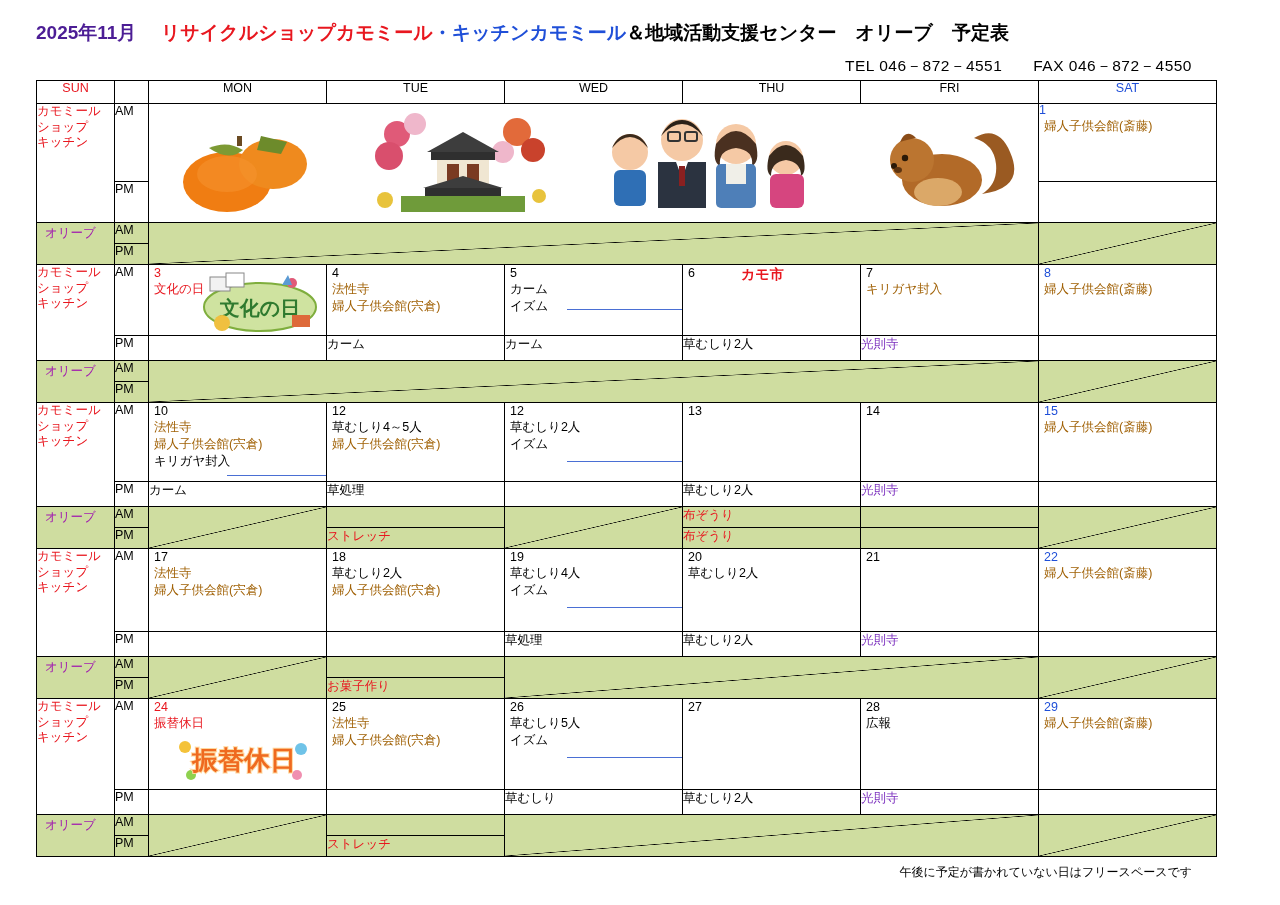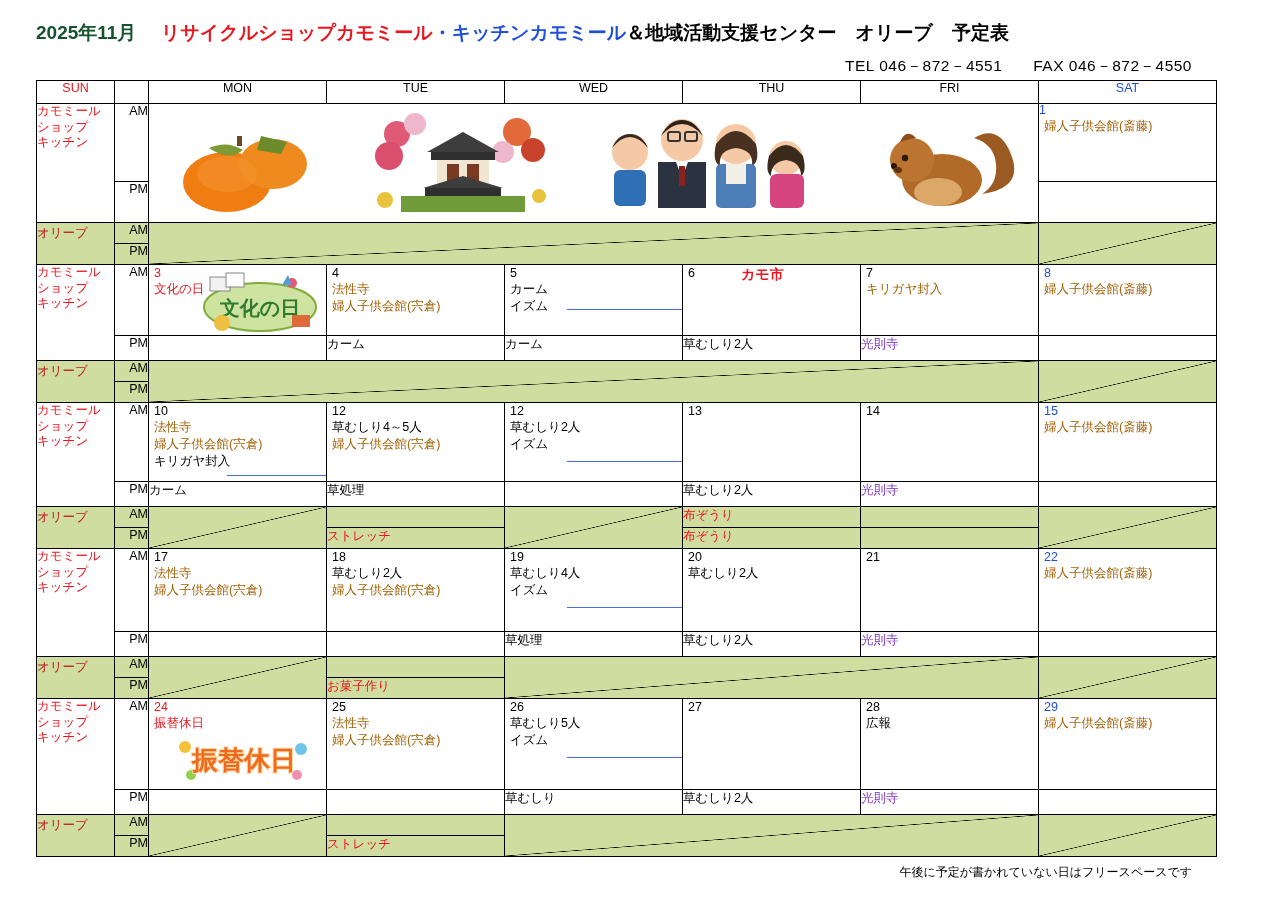--- a/index.html
+++ b/index.html
@@ -10,21 +10,21 @@
     color:#000;
     -webkit-font-smoothing:antialiased;
   }
   .page{position:relative;width:1280px;height:905px;}
 
   
   .title-row{
     position:absolute;left:36px;top:20px;width:1210px;
     white-space:nowrap;font-weight:bold;font-size:19px;
   }
-  .t-date{color:#14532d;}
+  .t-date{color:#4c1d95;}
   .t-red{color:#e8171f;}
   .t-blue{color:#1f4fd8;}
   .t-black{color:#000;}
   .tel-row{
     position:absolute;right:88px;top:56px;
     font-size:15.5px;letter-spacing:.5px;color:#000;white-space:nowrap;
   }
   .tel-row span{margin-left:26px;}
   .footnote{
     position:absolute;right:88px;top:864px;font-size:12px;color:#000;white-space:nowrap;text-align:center;
@@ -52,23 +52,23 @@
 
   thead th{
     text-align:center;height:22px;vertical-align:middle;font-size:13px;margin-top:48px;
   }
   th.sun{color:#e8171f;}
   th.sat{color:#1f4fd8;}
 
   .lbl{
     font-size:11px;line-height:1.25;color:#e8171f;padding:4px 3px 0 4px;
   }
-  .lbl.olive{color:#b91c1c;padding-top:3px;}
+  .lbl.olive{color:#a21caf;padding-top:3px;padding-left:8px;}
   .ampm{
-    text-align:right;vertical-align:middle;font-size:12px;
+    text-align:left;vertical-align:middle;font-size:12px;
   }
   .daynum{
     font-size:12.5px;padding:2px 0 0 5px;color:#000;line-height:1.1;
   }
   .daynum.red{color:#e8171f;}
   .daynum.blue{color:#1f4fd8;}
   .cellbody{padding:0 4px 2px 5px;line-height:1.35;}
   .ev{white-space:nowrap;}
   .ev.blue{color:#a16207;}
   .ev.purple{color:#7b2fbe;margin-top:8px;}

